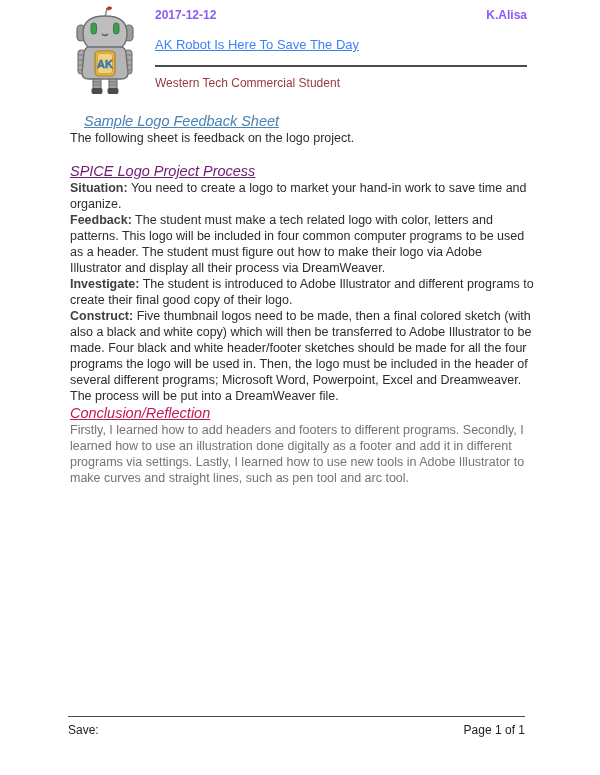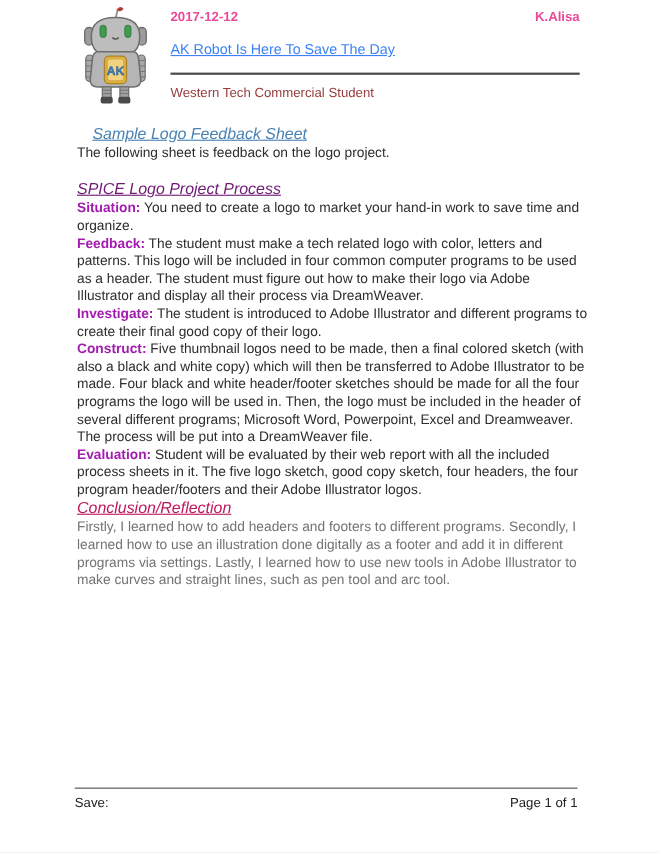--- a/index.html
+++ b/index.html
@@ -10,39 +10,39 @@
     background:#ffffff;
     font-family:"Liberation Sans", sans-serif;
     color:#2d2d2d;
     overflow:hidden;
     margin:0 auto;
   }
   
   .header { position:relative; padding-top:8px; }
   .robot { position:absolute; left:63px; top:3px; width:84px; height:94px; }
   .header-text { margin-left:155px; margin-right:73px; }
-  .header-row { display:flex; justify-content:space-between; font-size:12px; font-weight:bold; color:#ec4899; }
+  .header-row { display:flex; justify-content:space-between; font-size:12px; font-weight:bold; color:#8b5cf6; }
   .doc-title {
     margin-top:15px;
     font-size:13px;
     color:#3b82f6;
     text-decoration:underline;
     cursor:pointer;
     display:inline-block;
   }
   .header-rule { margin-top:12px; border:none; border-top:2px solid #4a4a4a; }
   .school { margin-top:9px; font-size:12px; color:#963c3c; }
   
   .body { margin:22px 65px 0 70px; font-size:12.5px; line-height:16px; }
   .h { font-size:14.5px; font-style:italic; text-decoration:underline; line-height:18px; }
   .h-blue { color:#4a82b4;margin-left:14px; }
   .h-red  { color:#701a75;margin-top:16px; }
   .h-grey { color:#be185d; }
   .body p { margin:0; }
-  .body p strong { color:#a21caf; }
+  .body p strong { color:#404040; }
   .reflection { color:#737373; }
   
   .footer { position:absolute; left:68px; right:75px; top:716px; }
   .footer-rule { border:none; border-top:1.5px solid #4a4a4a; }
   .footer-row { display:flex; justify-content:space-between; font-size:12px; color:#222; margin-top:6px; }
 </style>
 </head>
 <body>
 
 <div class="page">
@@ -105,21 +105,20 @@
     <div class="h h-red">SPICE Logo Project Process</div>
 
     <p><strong>Situation:</strong><span> You need to create a logo to market your hand-in work to save time and organize.</span></p>
 
     <p><strong>Feedback:</strong><span> The student must make a tech related logo with color, letters and patterns. This logo will be included in four common computer programs to be used as a header. The student must figure out how to make their logo via Adobe Illustrator and display all their process via DreamWeaver.</span></p>
 
     <p><strong>Investigate:</strong><span> The student is introduced to Adobe Illustrator and different programs to create their final good copy of their logo.</span></p>
 
     <p><strong>Construct:</strong><span> Five thumbnail logos need to be made, then a final colored sketch (with also a black and white copy) which will then be transferred to Adobe Illustrator to be made. Four black and white header/footer sketches should be made for all the four programs the logo will be used in. Then, the logo must be included in the header of several different programs; Microsoft Word, Powerpoint, Excel and Dreamweaver. The process will be put into a DreamWeaver file.</span></p>
 
-    <p><strong>Evaluation:</strong><span> Student will be evaluated by their web report with all the included process sheets in it. The five logo sketch, good copy sketch, four headers, the four program header/footers and their Adobe Illustrator logos.</span></p>
 
     <div class="h h-grey">Conclusion/Reflection</div>
     <p class="reflection">Firstly, I learned how to add headers and footers to different programs. Secondly, I learned how to use an illustration done digitally as a footer and add it in different programs via settings. Lastly, I learned how to use new tools in Adobe Illustrator to make curves and straight lines, such as pen tool and arc tool.</p>
 
   </div>
 
   <div class="footer">
     <hr class="footer-rule">
     <div class="footer-row">
       <span>Save:</span>

